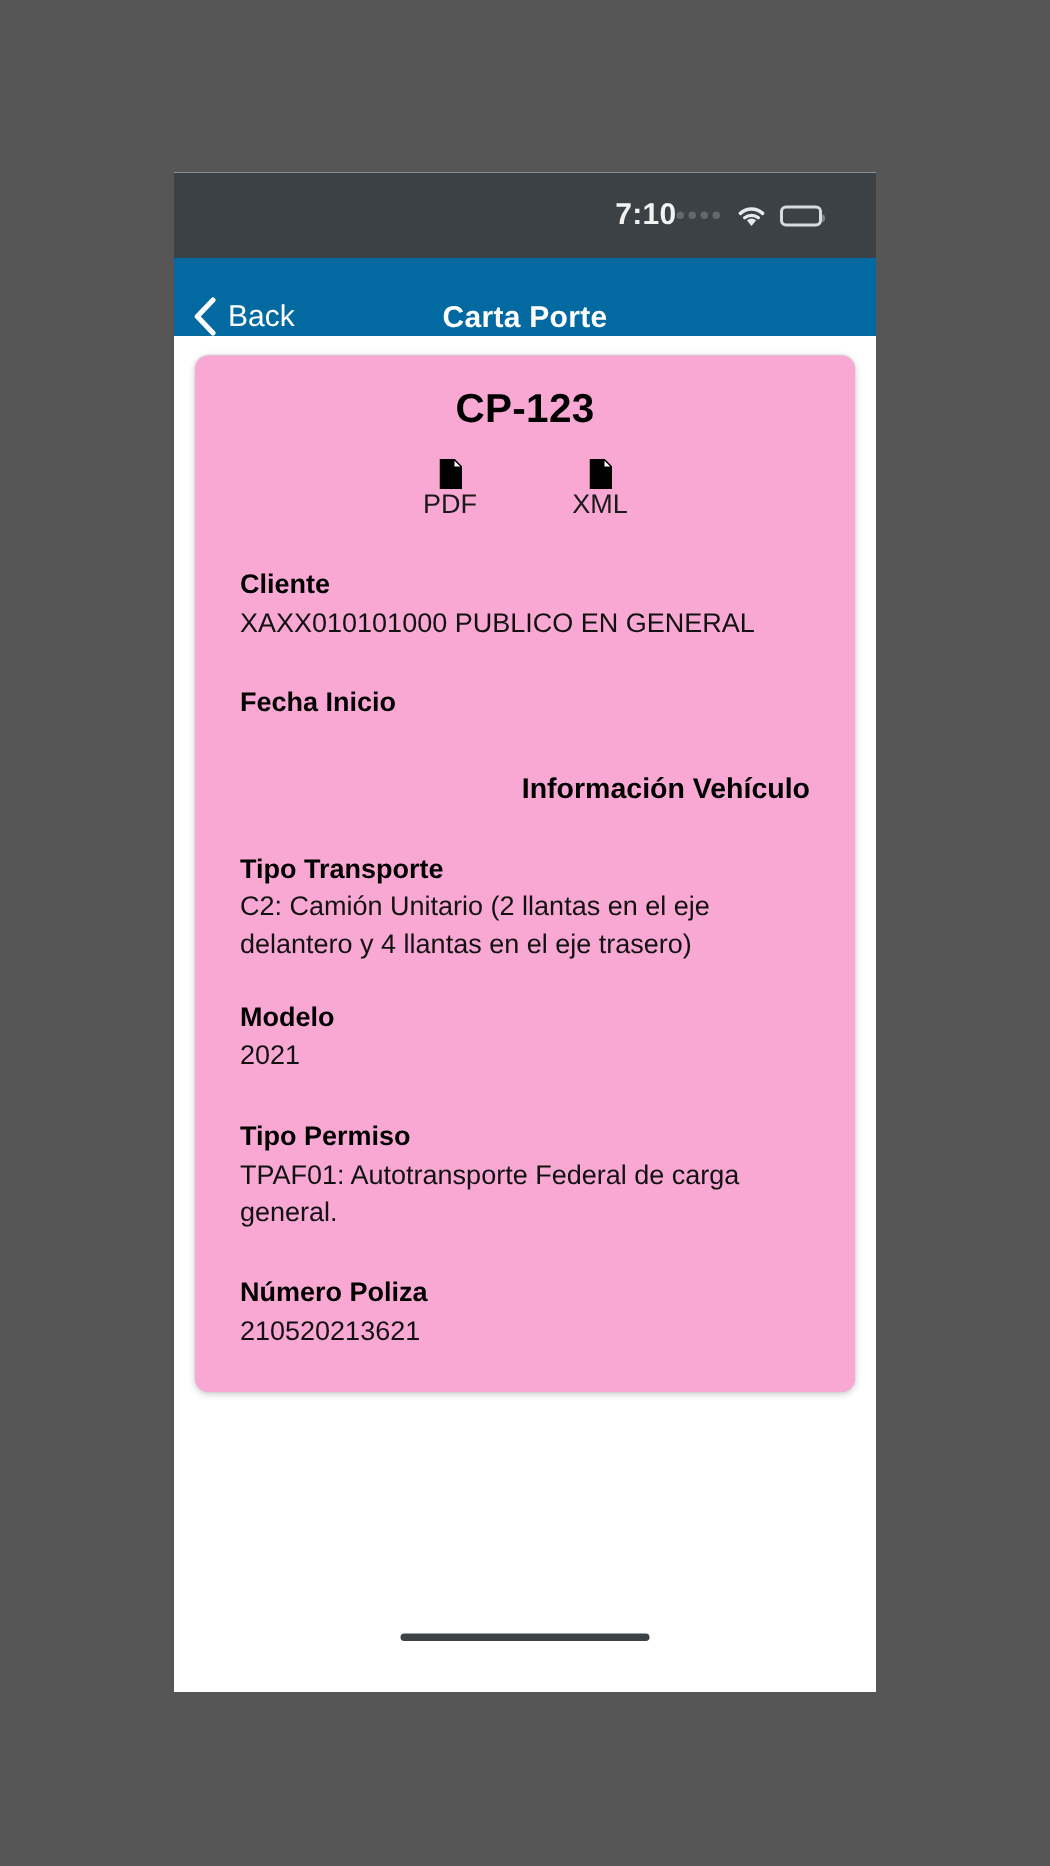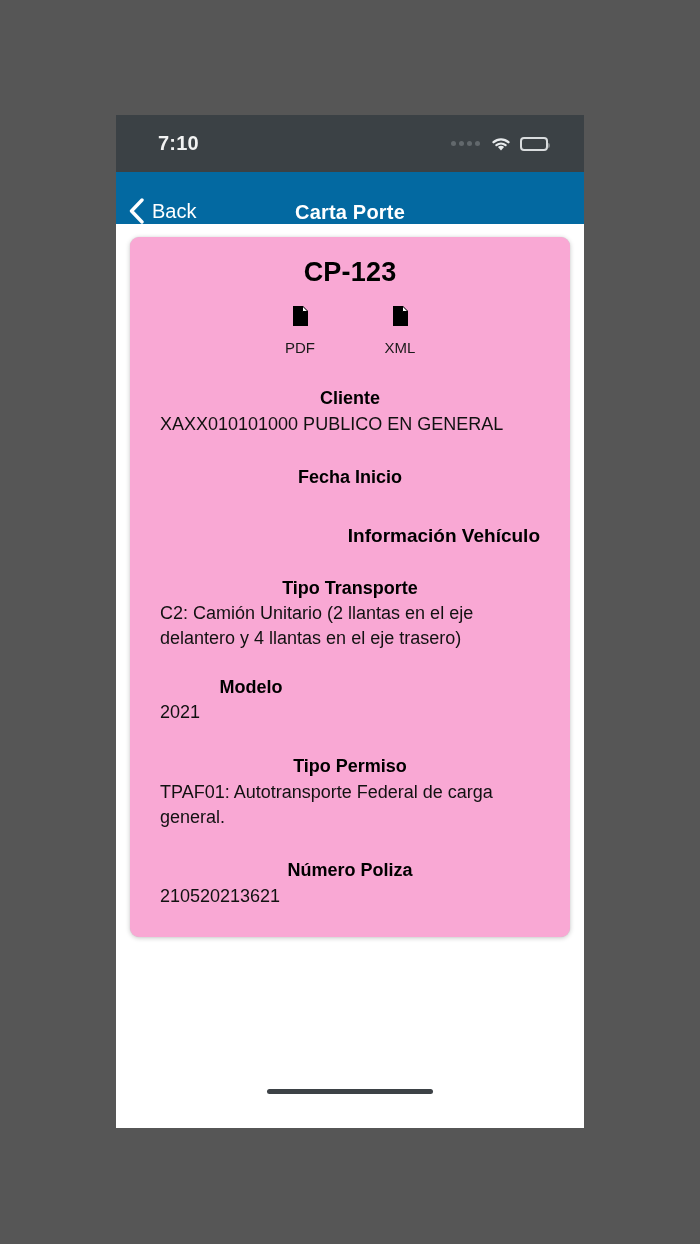--- a/index.html
+++ b/index.html
@@ -25,21 +25,21 @@
     display: flex;
     flex-direction: column;
   }
 
   
   .statusbar {
     height: 57px;
     background: #3b4145;
     display: flex;
     align-items: center;
-    justify-content: space-between;
+    justify-content: flex-end;
     padding: 0 36px 0 42px;
     box-sizing: border-box;
     flex: 0 0 auto;
   }
   .status-time {
     color: #f2f2f2;
     font-size: 20px;
     font-weight: bold;
     letter-spacing: 0.2px;
   }
@@ -154,42 +154,40 @@
   }
   .doc-action {
     display: flex;
     flex-direction: column;
     align-items: center;
     cursor: pointer;
     width: 56px;
   }
   .doc-action .file-icon { display: block; }
   .doc-action-label {
-    margin-top: 13px;
-    font-size: 15px;
+    font-size: 18px;
     color: #1a1a1a;
   }
 
   .section-title {
     text-align: right;
     font-size: 19px;
     font-weight: bold;
     color: #000;
     margin: 36px 0 0 0;
   }
 
   .field { margin-top: 25px; }
   .field-label {
     font-size: 18px;
     font-weight: bold;
     color: #000;
     line-height: 1.25;
     white-space: nowrap;
     overflow: hidden;
-    text-align: center;
   }
   .field-value {
     font-size: 18px;
     color: #111;
     line-height: 1.38;
     margin-top: 2px;
   }
   .field-value.clip {
     white-space: nowrap;
     overflow: hidden;

